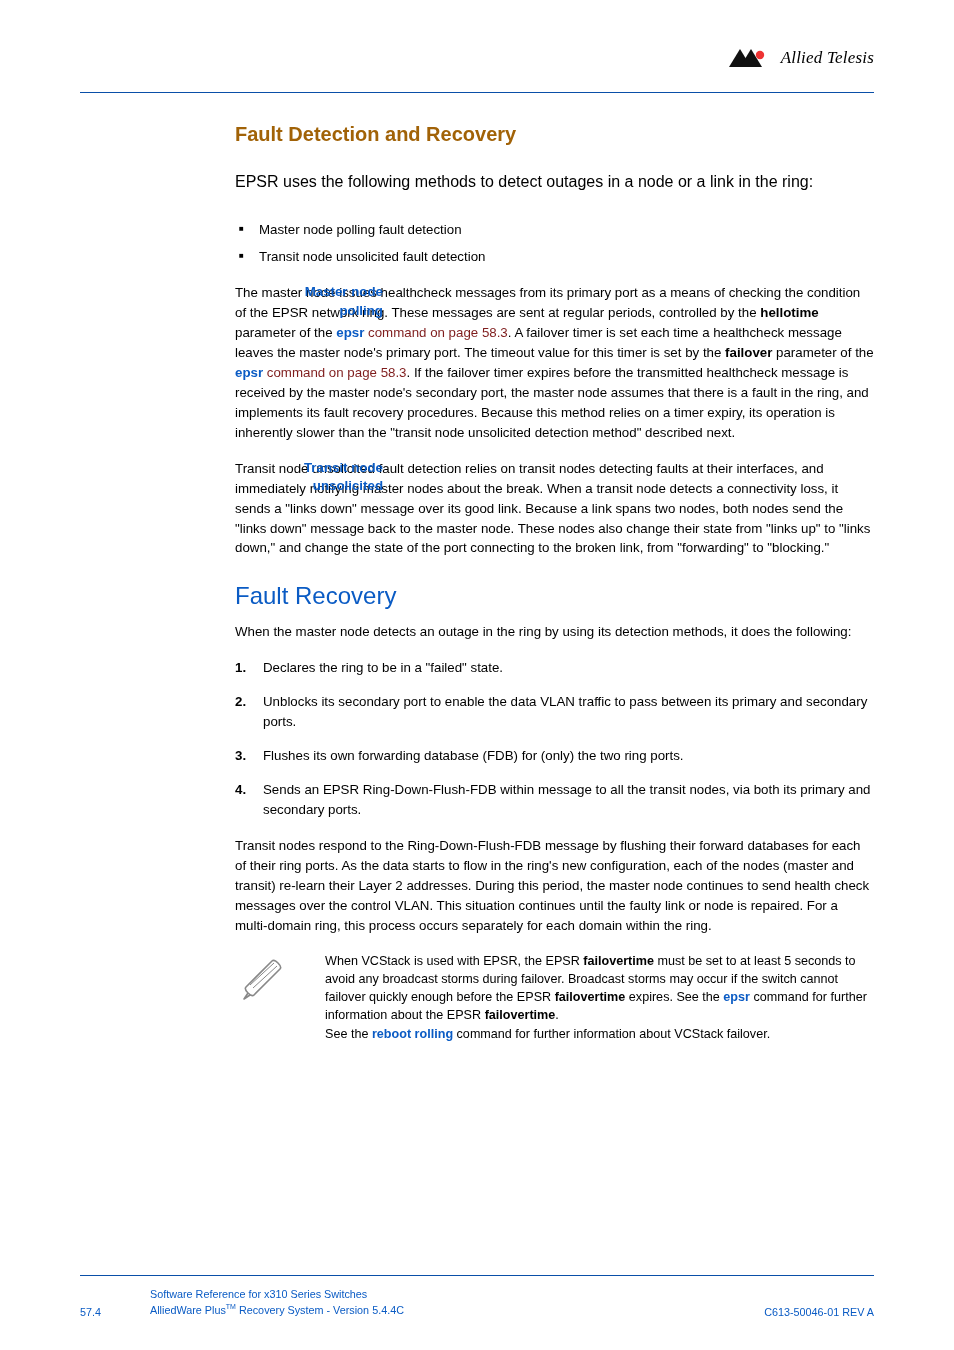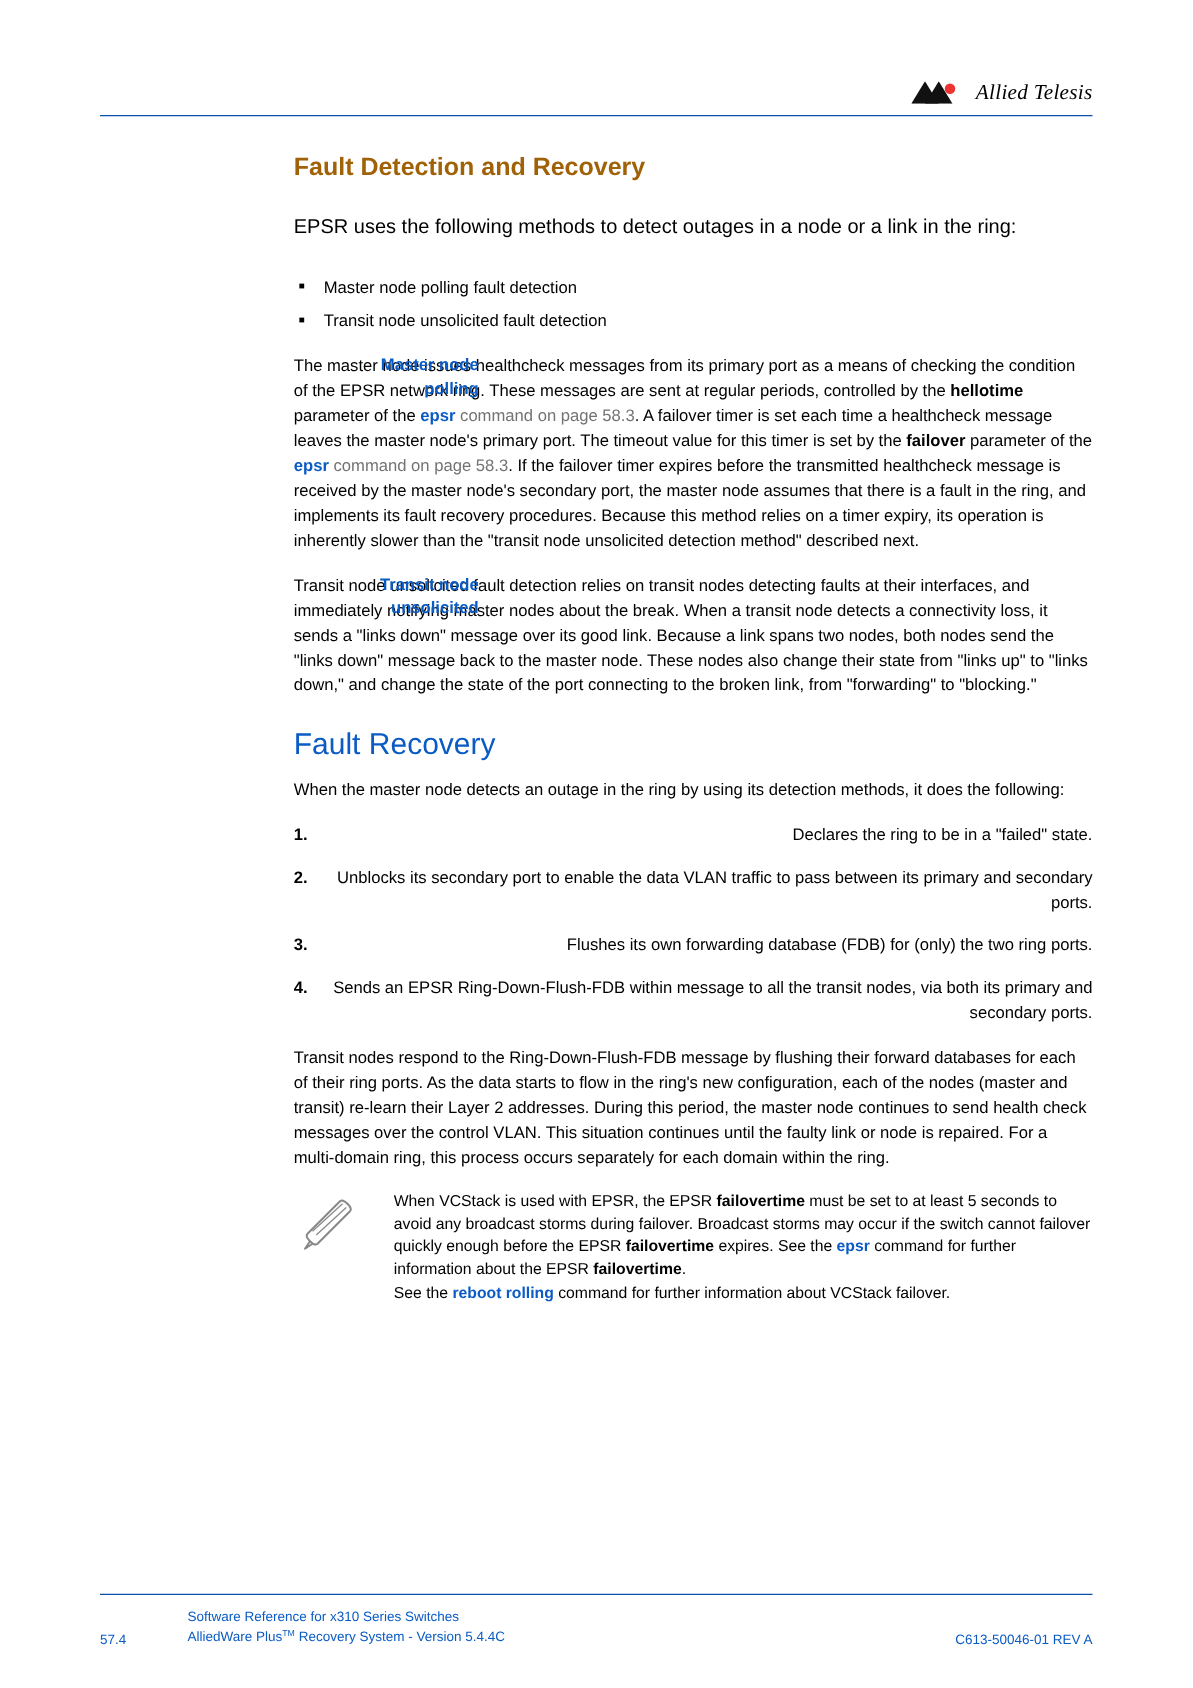--- a/index.html
+++ b/index.html
@@ -1,38 +1,38 @@
 <!DOCTYPE html>
 <html><head>
 <meta charset="utf-8">
 <style>
   * { box-sizing: border-box; margin: 0; padding: 0; }
   html, body { width: 954px; height: 1350px; font-family: "Segoe UI", "Helvetica Neue", Arial, sans-serif; color: #000; background: #fff; }
   .page { position: relative; width: 954px; height: 1350px; padding: 56px 80px 40px 80px; }
-  .logo { position: absolute; top: 48px; right: 80px; display: flex; align-items: center; gap: 8px; margin-top: 16px; }
+  .logo { position: absolute; top: 48px; right: 80px; display: flex; align-items: center; gap: 8px; }
   .logo-mark { width: 44px; height: 18px; position: relative; }
   .logo-mark svg { width: 100%; height: 100%; display: block; }
   .logo-text { font-family: Georgia, 'Times New Roman', serif; font-style: italic; font-size: 17px; font-weight: 400; letter-spacing: 0.2px; }
   .hr-top { border: none; border-top: 1.2px solid #0a4fa8; margin-top: 36px; }
   .content { padding-top: 30px; padding-left: 155px; position: relative; }
   h1.fault { color: #a16207; font-size: 20px; font-weight: 700; margin-bottom: 24px; }
   .intro { font-size: 16px; line-height: 1.5; margin-bottom: 26px; }
   ul.bullets { list-style: none; padding-left: 24px; margin: 6px 0 16px 0; }
   ul.bullets li { position: relative; font-size: 13.3px; line-height: 1.55; margin: 6px 0; }
   ul.bullets li::before { content: "■"; position: absolute; left: -20px; top: 3px; font-size: 8px; }
   .para { font-size: 13.3px; line-height: 1.5; margin-bottom: 16px; }
   .side-label { position: absolute; left: 0; width: 148px; text-align: right; color: #0a5bc4; font-weight: 700; font-size: 13.3px; line-height: 1.4; }
   .bold { font-weight: 700; }
-  .link { color: #737373; }
+  .link { color: #7f1d1d; }
   .linkb { color: #0a5bc4; font-weight: 700; }
   h2.sub { color: #0a5bc4; font-size: 24px; font-weight: 400; margin: 24px 0 12px 0; }
-  ol.steps { list-style: none; counter-reset: step; padding-left: 28px; margin: 10px 0 16px 0; text-align: right; }
+  ol.steps { list-style: none; counter-reset: step; padding-left: 28px; margin: 10px 0 16px 0; }
   ol.steps li { counter-increment: step; position: relative; font-size: 13.3px; line-height: 1.5; margin-bottom: 14px; }
   ol.steps li::before { content: counter(step) "."; position: absolute; left: -28px; top: 0; font-weight: 700; }
-  .note { display: flex; gap: 24px; margin: 14px 0 20px 0; align-items: flex-start; }
+  .note { display: flex; gap: 34px; margin: 14px 0 20px 0; align-items: flex-start; }
   .note-icon { flex: 0 0 56px; height: 56px; display: flex; align-items: center; justify-content: center; }
   .note-icon svg { width: 46px; height: 46px; }
   .note-text { font-size: 12.6px; line-height: 1.45; }
   .hr-bot { position: absolute; left: 80px; right: 80px; bottom: 74px; border: none; border-top: 1px solid #0a4fa8; }
   .footer { position: absolute; left: 80px; right: 80px; bottom: 32px; display: flex; align-items: flex-end; font-size: 10.8px; color: #0a5bc4; }
   .footer .fleft { flex: 0 0 70px; text-align: left; }
   .footer .fcenter { flex: 1; text-align: left; line-height: 1.5; }
   .footer .fright { flex: 0 0 140px; text-align: right; }
   sup.tm { font-size: 7px; vertical-align: super; }
   .block { position: relative; }

